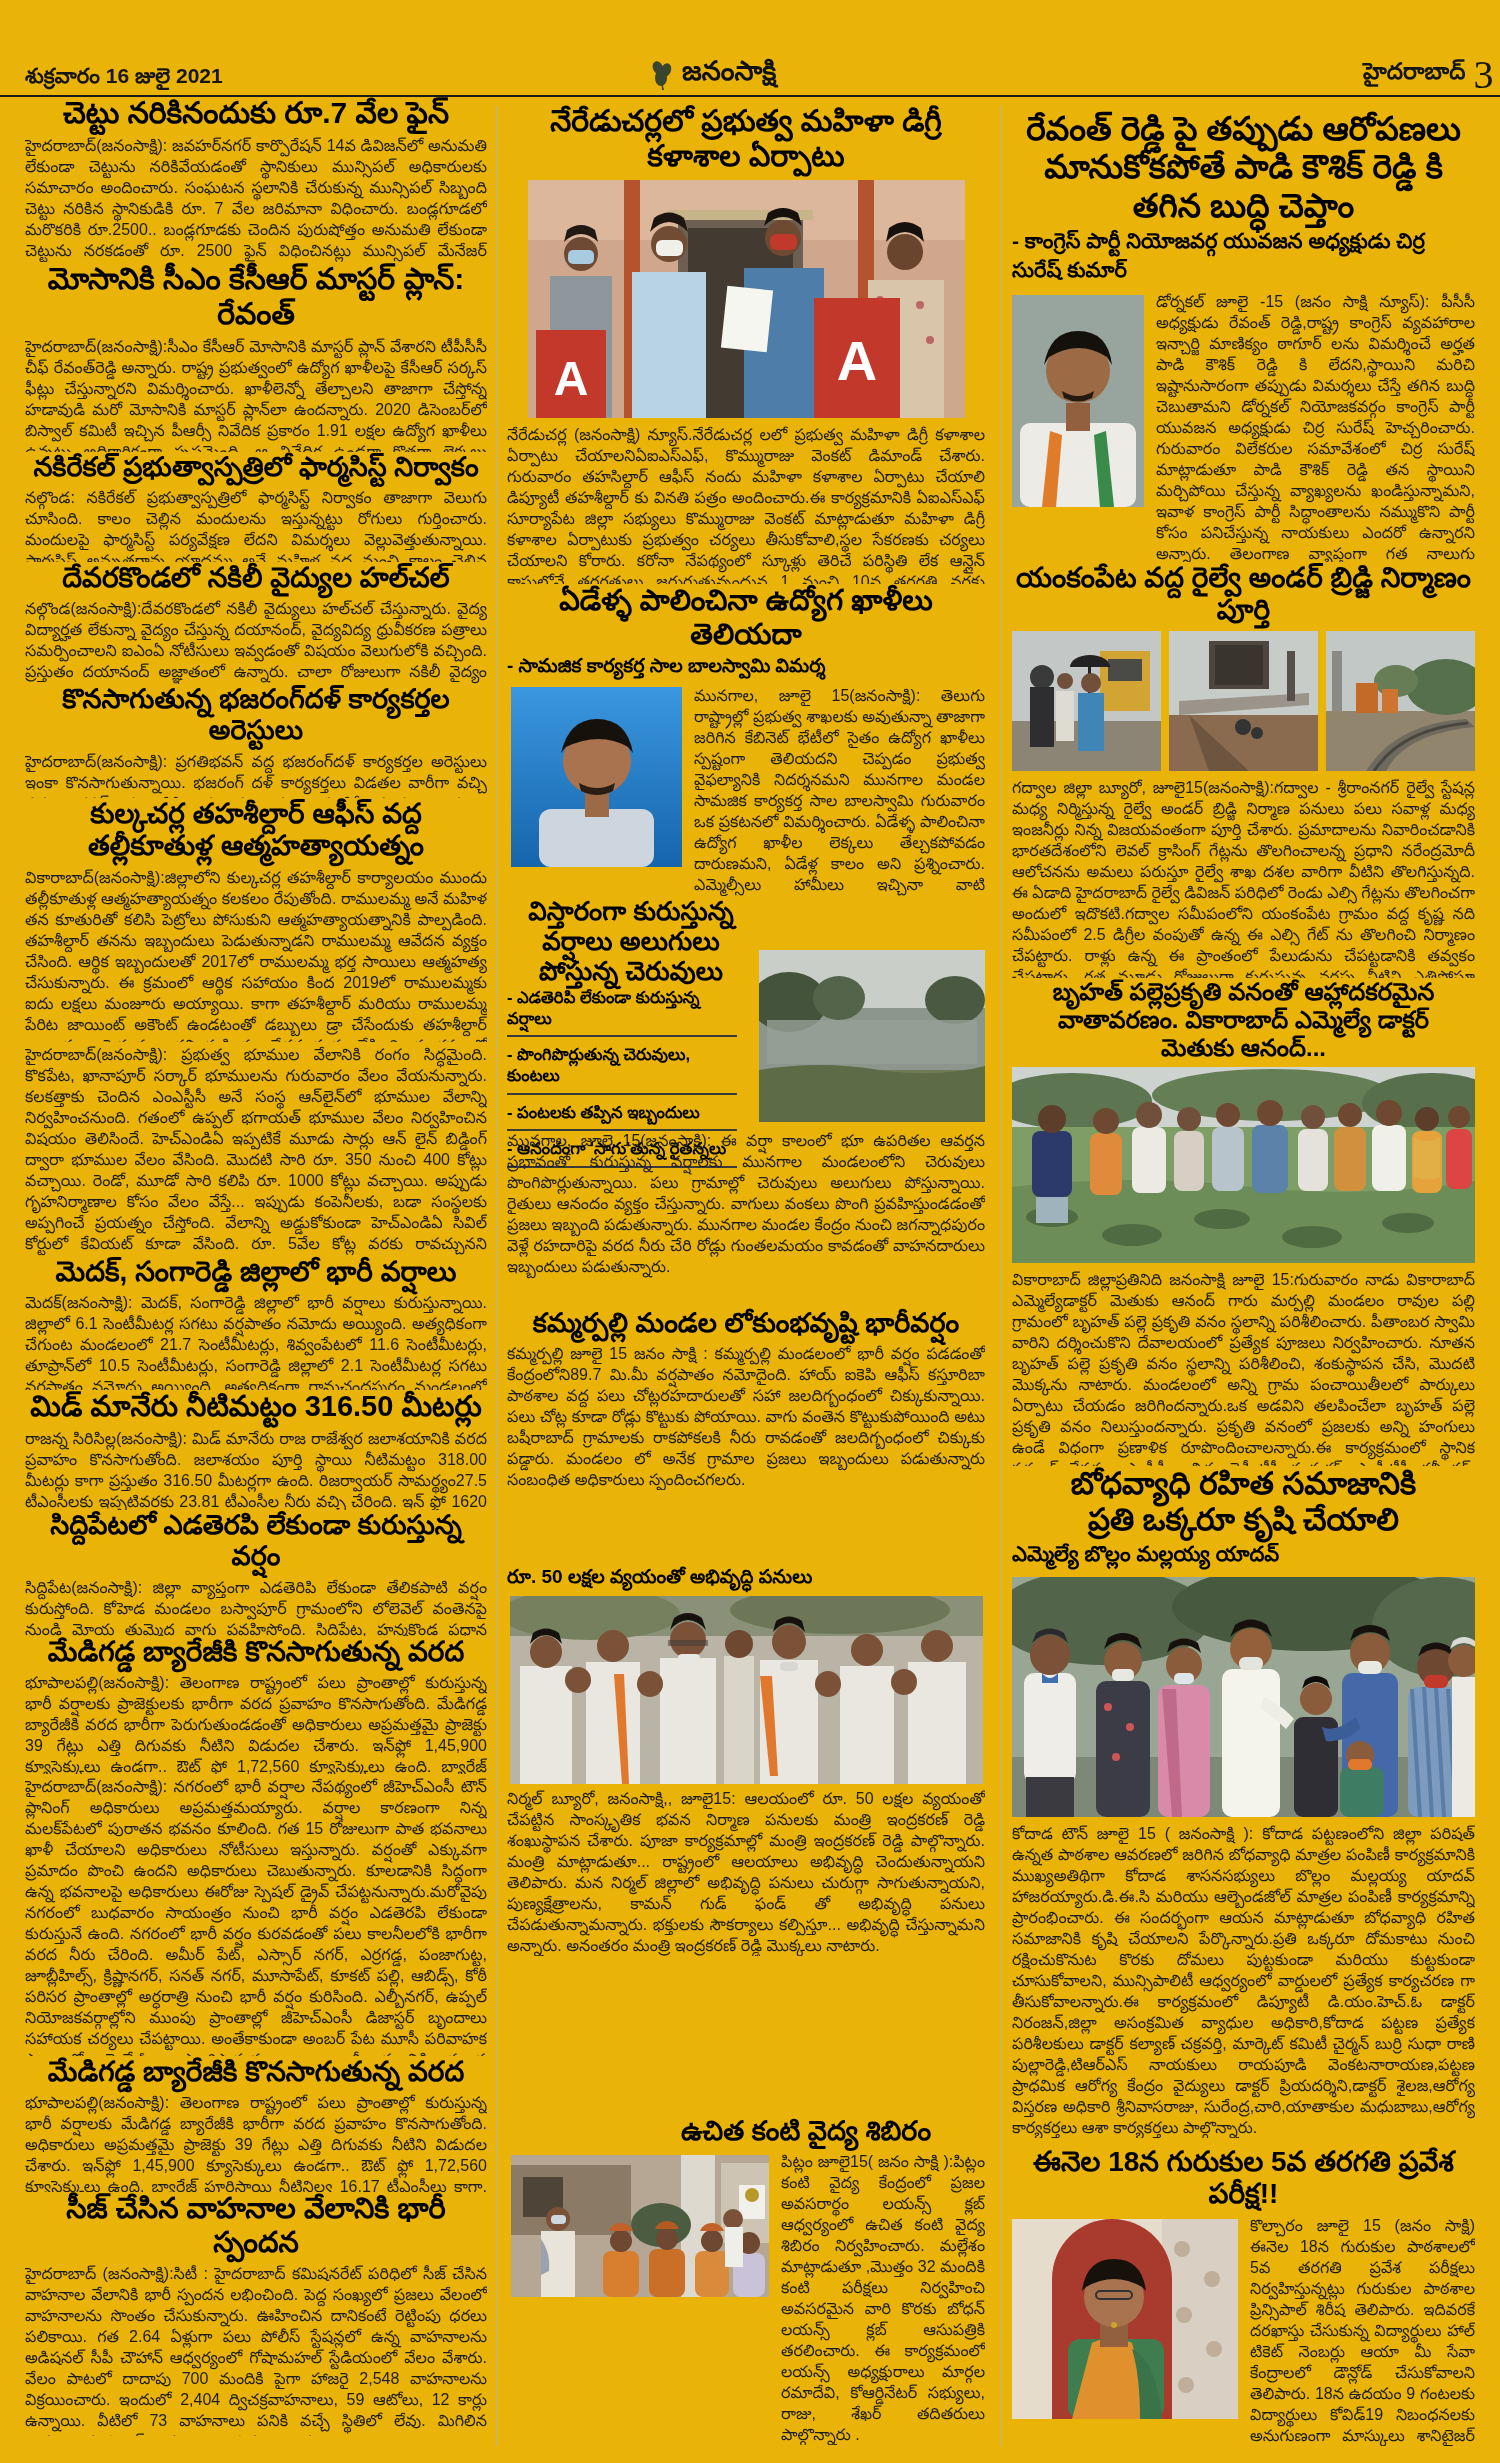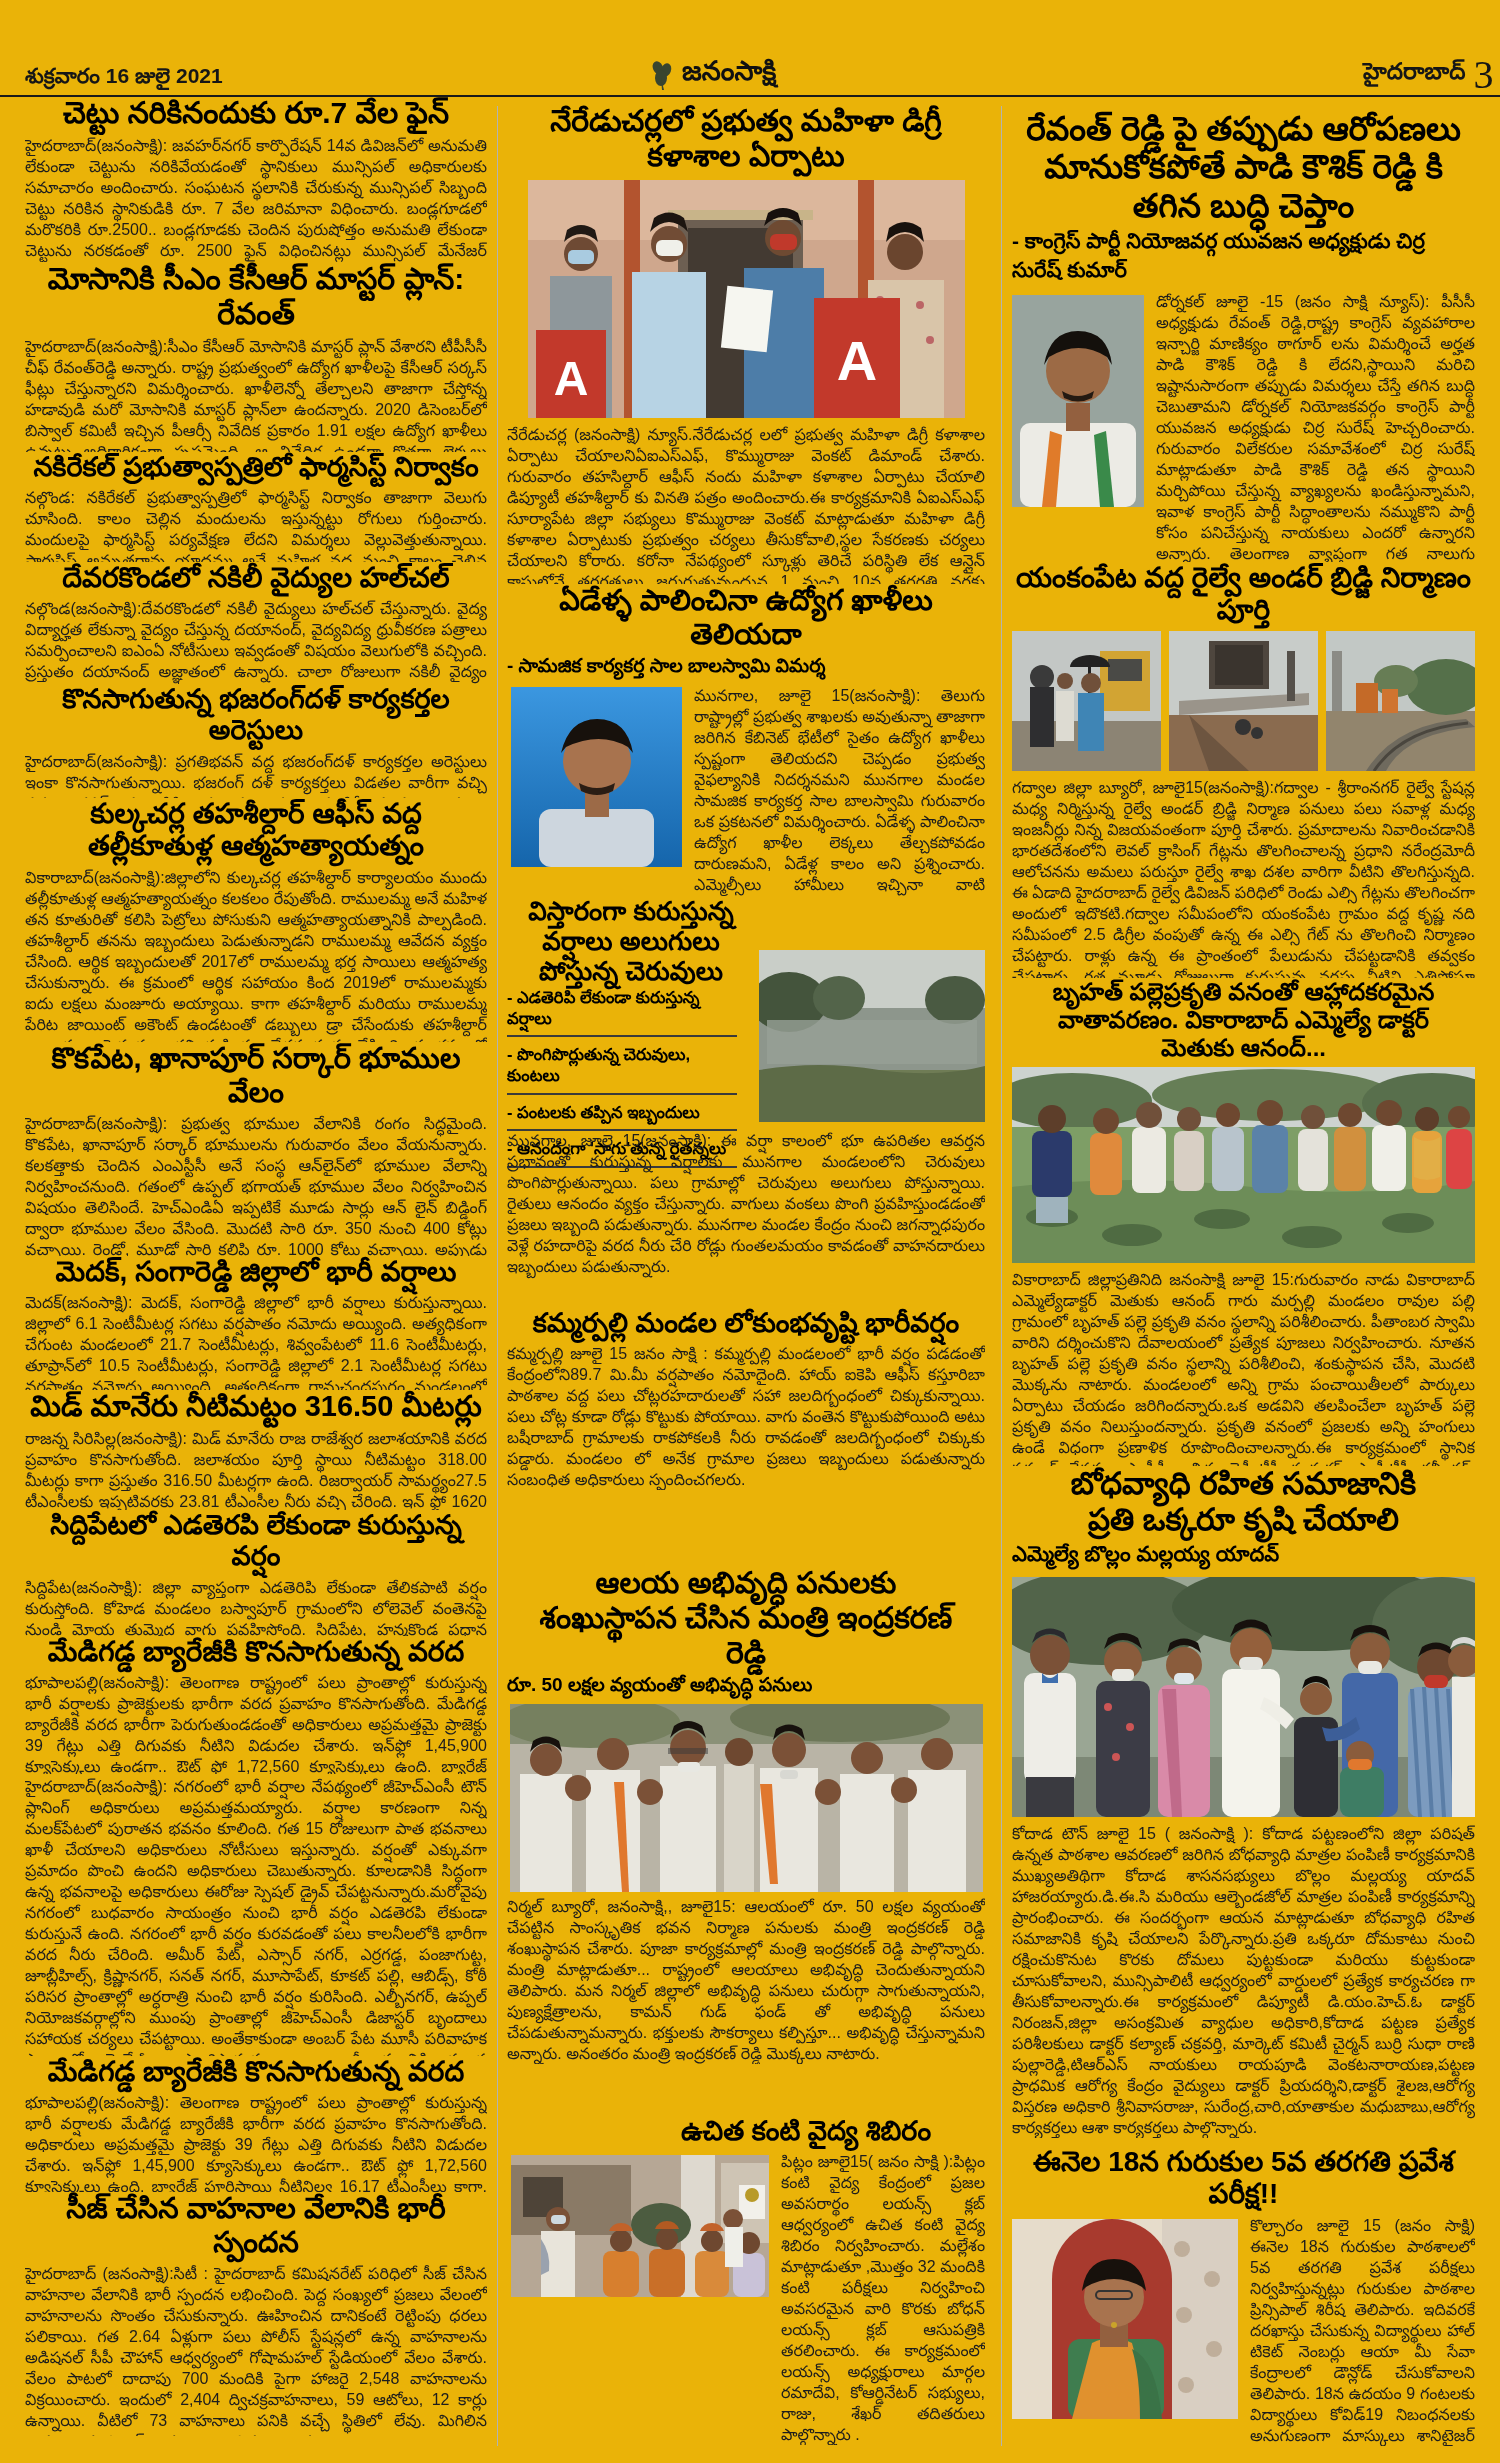--- a/index.html
+++ b/index.html
@@ -70,21 +70,20 @@
   </section>
   <section class="art" style="left:25px;top:684px;width:462px;height:114px;">
     <h2 class="hl h27">కొనసాగుతున్న భజరంగ్‌దళ్ కార్యకర్తల అరెస్టులు</h2>
     <p class="bd">హైదరాబాద్(జనంసాక్షి): ప్రగతిభవన్ వద్ద భజరంగ్‌దళ్ కార్యకర్తల అరెస్టులు ఇంకా కొనసాగుతున్నాయి. భజరంగ్ దళ్ కార్యకర్తలు విడతల వారీగా వచ్చి ప్రగతి భవన్ ముట్టడికి యత్నిస్తున్నారు. ఇప్పటికే వందలాది మంది కార్యకర్తలను పోలీసులు అరెస్ట్ చేశారు. ముఖ్యమంత్రి కేసీఆర్ ప్రగతి భవన్‌లో ఉన్న నేపథ్యంలో పోలీసులు భారీ భద్రతను ఏర్పాటు చేశారు.</p>
   </section>
   <section class="art" style="left:25px;top:798px;width:462px;height:244px;">
     <h2 class="hl h28">కుల్కచర్ల తహశీల్దార్ ఆఫీస్ వద్ద తల్లీకూతుళ్ల ఆత్మహత్యాయత్నం</h2>
     <p class="bd">వికారాబాద్(జనంసాక్షి):జిల్లాలోని కుల్కచర్ల తహశీల్దార్ కార్యాలయం ముందు తల్లీకూతుళ్ల ఆత్మహత్యాయత్నం కలకలం రేపుతోంది. రాములమ్మ అనే మహిళ తన కూతురితో కలిసి పెట్రోలు పోసుకుని ఆత్మహత్యాయత్నానికి పాల్పడింది. తహశీల్దార్ తనను ఇబ్బందులు పెడుతున్నాడని రాములమ్మ ఆవేదన వ్యక్తం చేసింది. ఆర్థిక ఇబ్బందులతో 2017లో రాములమ్మ భర్త సాయిలు ఆత్మహత్య చేసుకున్నారు. ఈ క్రమంలో ఆర్థిక సహాయం కింద 2019లో రాములమ్మకు ఐదు లక్షలు మంజూరు అయ్యాయి. కాగా తహశీల్దార్ మరియు రాములమ్మ పేరిట జాయింట్ అకౌంట్ ఉండటంతో డబ్బులు డ్రా చేసేందుకు తహశీల్దార్ ఇబ్బందులు పెడుతున్నాడని మహిళ ఆవేదన వ్యక్తం చేసింది. ఈ క్రమంలో మనస్థాపంతో పెట్రోల్ పోసుకుని ఆత్మహత్యాయత్నానికి పాల్పడగా వెంటనే అక్కడి సిబ్బంది ఆమెను అడ్డుకున్నారు.</p>
   </section>
   <section class="art" style="left:25px;top:1042px;width:462px;height:214px;">
-    <h2 class="hl h29">కొకపేట, ఖానాపూర్ సర్కార్ భూముల వేలం</h2>
     <p class="bd">హైదరాబాద్(జనంసాక్షి): ప్రభుత్వ భూముల వేలానికి రంగం సిద్ధమైంది. కొకపేట, ఖానాపూర్ సర్కార్ భూములను గురువారం వేలం వేయనున్నారు. కలకత్తాకు చెందిన ఎంఎస్టీసీ అనే సంస్థ ఆన్‌లైన్‌లో భూముల వేలాన్ని నిర్వహించనుంది. గతంలో ఉప్పల్ భగాయత్ భూముల వేలం నిర్వహించిన విషయం తెలిసిందే. హెచ్ఎండిఏ ఇప్పటికే మూడు సార్లు ఆన్ లైన్ బిడ్డింగ్ ద్వారా భూముల వేలం వేసింది. మొదటి సారి రూ. 350 నుంచి 400 కోట్లు వచ్చాయి. రెండో, మూడో సారి కలిపి రూ. 1000 కోట్లు వచ్చాయి. అప్పుడు గృహనిర్మాణాల కోసం వేలం వేస్తే... ఇప్పుడు కంపెనీలకు, బడా సంస్థలకు అప్పగించే ప్రయత్నం చేస్తోంది. వేలాన్ని అడ్డుకోకుండా హెచ్ఎండిఏ సివిల్ కోర్టులో కేవియట్ కూడా వేసింది. రూ. 5వేల కోట్ల వరకు రావచ్చునని అధికారులు అంచనా వేస్తున్నారు.</p>
   </section>
   <section class="art" style="left:25px;top:1256px;width:462px;height:134px;">
     <h2 class="hl h28">మెదక్, సంగారెడ్డి జిల్లాలో భారీ వర్షాలు</h2>
     <p class="bd">మెదక్(జనంసాక్షి): మెదక్, సంగారెడ్డి జిల్లాలో భారీ వర్షాలు కురుస్తున్నాయి. జిల్లాలో 6.1 సెంటీమీటర్ల సగటు వర్షపాతం నమోదు అయ్యింది. అత్యధికంగా చేగుంట మండలంలో 21.7 సెంటీమీటర్లు, శివ్వంపేటలో 11.6 సెంటీమీటర్లు, తూప్రాన్‌లో 10.5 సెంటీమీటర్లు, సంగారెడ్డి జిల్లాలో 2.1 సెంటీమీటర్ల సగటు వర్షపాతం నమోదు అయ్యింది. అత్యధికంగా రామచంద్రపురం మండలంలో 4.5 సెంటీమీటర్ల వర్షపాతం నమోదు అయ్యింది.</p>
   </section>
   <section class="art" style="left:25px;top:1390px;width:462px;height:120px;">
     <h2 class="hl h29">మిడ్ మానేరు నీటిమట్టం 316.50 మీటర్లు</h2>
     <p class="bd">రాజన్న సిరిసిల్ల(జనంసాక్షి): మిడ్ మానేరు రాజ రాజేశ్వర జలాశయానికి వరద ప్రవాహం కొనసాగుతోంది. జలాశయం పూర్తి స్థాయి నీటిమట్టం 318.00 మీటర్లు కాగా ప్రస్తుతం 316.50 మీటర్లగా ఉంది. రిజర్వాయర్ సామర్థ్యం27.5 టీఎంసీలకు ఇప్పటివరకు 23.81 టీఎంసీల నీరు వచ్చి చేరింది. ఇన్ ఫ్లో 1620 క్యూసెక్కులు, ఔట్ ఫ్లో 170 క్యూసెక్కులుగా ఉంది.</p>
   </section>
@@ -195,21 +194,20 @@
     </div>
     <p class="bd abs" style="left:0;top:232px;width:478px;height:176px;">మునగాల, జూలై 15(జనంసాక్షి): ఈ వర్షా కాలంలో భూ ఉపరితల ఆవర్తన ప్రభావంతో కురుస్తున్న వర్షాలకు మునగాల మండలంలోని చెరువులు పొంగిపొర్లుతున్నాయి. పలు గ్రామాల్లో చెరువులు అలుగులు పోస్తున్నాయి. రైతులు ఆనందం వ్యక్తం చేస్తున్నారు. వాగులు వంకలు పొంగి ప్రవహిస్తుండడంతో ప్రజలు ఇబ్బంది పడుతున్నారు. మునగాల మండల కేంద్రం నుంచి జగన్నాధపురం వెళ్లే రహదారిపై వరద నీరు చేరి రోడ్లు గుంతలమయం కావడంతో వాహనదారులు ఇబ్బందులు పడుతున్నారు.</p>
   </section>
 
   <section class="art" style="left:507px;top:1308px;width:478px;height:258px;">
     <h2 class="hl h27">కమ్మర్పల్లి మండల లోకుంభవృష్టి భారీవర్షం</h2>
     <p class="bd">కమ్మర్పల్లి జూలై 15 జనం సాక్షి : కమ్మర్పల్లి మండలంలో భారీ వర్షం పడడంతో కేంద్రంలోని89.7 మి.మీ వర్షపాతం నమోదైంది. హాయ్ ఐకెపి ఆఫీస్ కస్తూరిబా పాఠశాల వద్ద పలు చోట్లరహదారులతో సహా జలదిగ్బంధంలో చిక్కుకున్నాయి. పలు చోట్ల కూడా రోడ్లు కొట్టుకు పోయాయి. వాగు వంతెన కొట్టుకుపోయింది అటు బషీరాబాద్ గ్రామాలకు రాకపోకలకి నీరు రావడంతో జలదిగ్బంధంలో చిక్కుకు పడ్డారు. మండలం లో అనేక గ్రామాల ప్రజలు ఇబ్బందులు పడుతున్నారు సంబంధిత అధికారులు స్పందించగలరు.</p>
   </section>
 
   <section class="art" style="left:507px;top:1566px;width:478px;height:550px;">
-    <h2 class="hl h30" style="padding:0 30px;">ఆలయ అభివృద్ధి పనులకు శంఖుస్థాపన చేసిన మంత్రి ఇంద్రకరణ్ రెడ్డి</h2>
     <p class="sub">రూ. 50 లక్షల వ్యయంతో అభివృద్ధి పనులు</p>
     <div class="photo" style="width:473px;height:188px;margin:4px auto;">
       <svg viewBox="0 0 473 188" preserveAspectRatio="none">
         <rect width="473" height="188" fill="#b9b4a6"></rect>
         <rect width="473" height="40" fill="#8b9178"></rect>
           <ellipse cx="80" cy="18" rx="90" ry="26" fill="#76805f"></ellipse>
           <ellipse cx="330" cy="14" rx="110" ry="24" fill="#6d7758"></ellipse>
         <g fill="#e9e7df">
             <rect x="10" y="70" width="52" height="118"></rect>
             <rect x="76" y="66" width="54" height="122"></rect>

